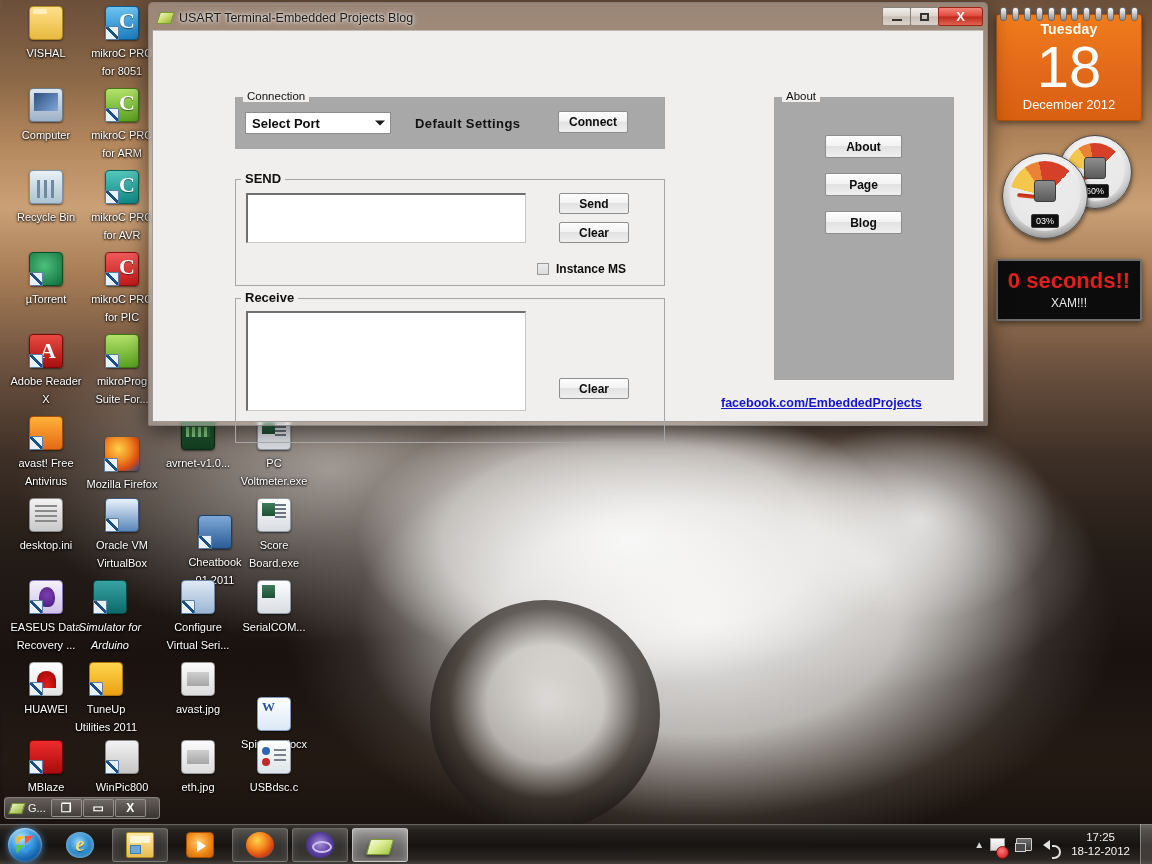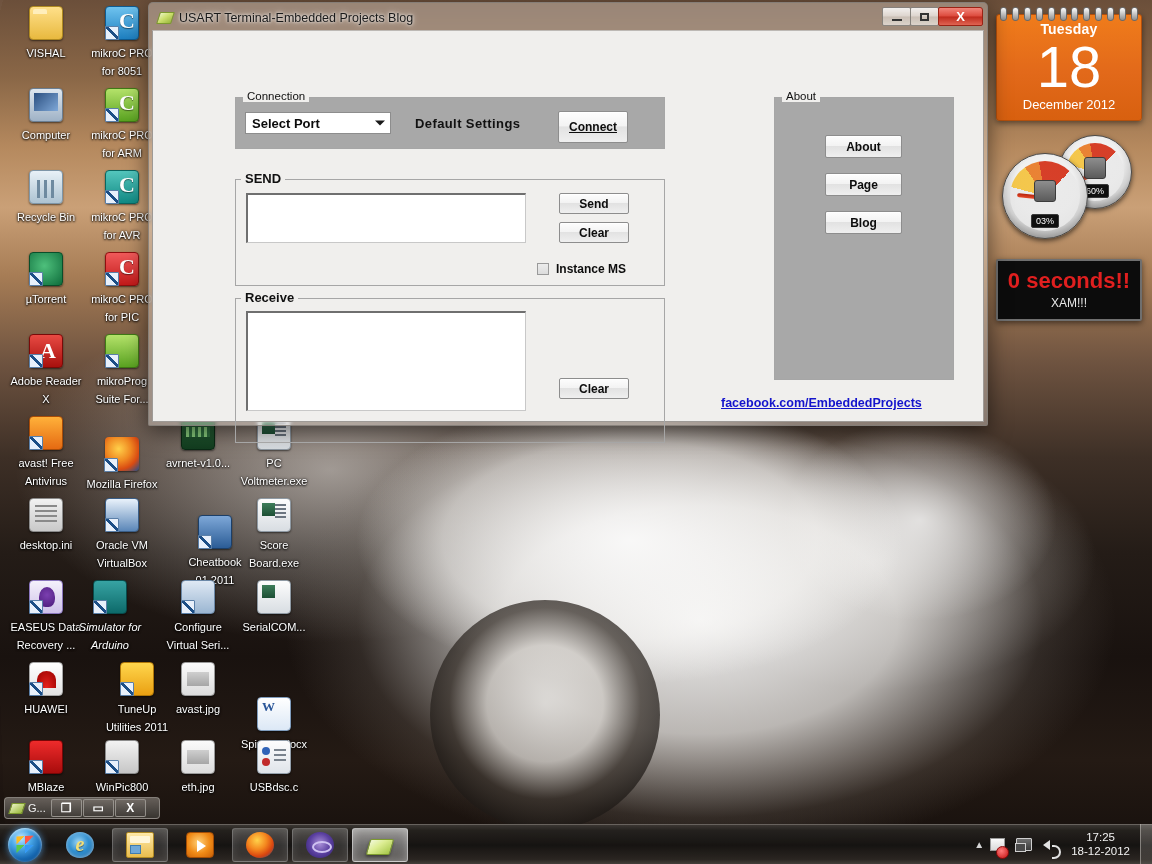--- a/index.html
+++ b/index.html
@@ -290,21 +290,21 @@
     width: 0; height: 0;
     border-left: 5px solid transparent; border-right: 5px solid transparent;
     border-top: 5px solid #1a1a1a;
   }
   #default-settings {
     position: absolute; left: 180px; top: 19px;
     font-size: 13px; font-weight: bold; color: #111; letter-spacing:.4px;
   }
   #btn-connect {
     position: absolute; left: 323px; top: 14px;
-    width: 70px; height: 32px; text-decoration: underline;
+    width: 70px; height: 22px;
   }
 
   
   #gb-send { left: 82px; top: 148px; width: 430px; height: 107px; }
   #gb-send > .gb-frame { background: transparent; }
   #gb-send > .gb-title { background: #f0efed; font-size: 13px; font-weight: bold; top: -8px; left: 6px; }
   
   #gb-receive { left: 82px; top: 267px; width: 430px; height: 145px; }
   #gb-receive > .gb-frame { background: transparent; }
   #gb-receive > .gb-title { background: #f0efed; font-size: 13px; font-weight: bold; top: -8px; left: 6px; }
@@ -553,21 +553,21 @@
       <div class="dicon" style="left: 236px; top: 416px;"><span class="glyph g-exe"></span><span class="lbl">PC Voltmeter.exe</span></div>
       <div class="dicon" style="left: 8px; top: 498px;"><span class="glyph g-ini"></span><span class="lbl">desktop.ini</span></div>
       <div class="dicon" style="left: 84px; top: 498px;"><span class="glyph g-vbox shortcut"></span><span class="lbl">Oracle VM VirtualBox</span></div>
       <div class="dicon" style="left: 177px; top: 498px; margin-top: 17px;"><span class="glyph g-cheat shortcut"></span><span class="lbl">Cheatbook 01.2011</span></div>
       <div class="dicon" style="left: 236px; top: 498px;"><span class="glyph g-exe"></span><span class="lbl">Score Board.exe</span></div>
       <div class="dicon" style="left: 8px; top: 580px;"><span class="glyph g-easeus shortcut"></span><span class="lbl">EASEUS Data Recovery ...</span></div>
       <div class="dicon" style="left: 72px; top: 580px; font-style: italic;"><span class="glyph g-arduino shortcut"></span><span class="lbl">Simulator for Arduino</span></div>
       <div class="dicon" style="left: 160px; top: 580px;"><span class="glyph g-configvs shortcut"></span><span class="lbl">Configure Virtual Seri...</span></div>
       <div class="dicon" style="left: 236px; top: 580px;"><span class="glyph g-serialcom"></span><span class="lbl">SerialCOM...</span></div>
       <div class="dicon" style="left: 8px; top: 662px;"><span class="glyph g-huawei shortcut"></span><span class="lbl">HUAWEI</span></div>
-      <div class="dicon" style="left: 99px; top: 662px; text-align: center;"><span class="glyph g-tuneup shortcut"></span><span class="lbl">TuneUp Utilities 2011</span></div>
+      <div class="dicon" style="left: 68px; top: 662px; text-align: center;"><span class="glyph g-tuneup shortcut"></span><span class="lbl">TuneUp Utilities 2011</span></div>
       <div class="dicon" style="left: 160px; top: 662px;"><span class="glyph g-img"></span><span class="lbl">avast.jpg</span></div>
       <div class="dicon" style="left: 236px; top: 662px; margin-top: 35px;"><span class="glyph g-docx"></span><span class="lbl">Spiritual.docx</span></div>
       <div class="dicon" style="left: 8px; top: 740px;"><span class="glyph g-mblaze shortcut"></span><span class="lbl">MBlaze</span></div>
       <div class="dicon" style="left: 84px; top: 740px;"><span class="glyph g-winpic shortcut"></span><span class="lbl">WinPic800</span></div>
       <div class="dicon" style="left: 160px; top: 740px;"><span class="glyph g-img"></span><span class="lbl">eth.jpg</span></div>
       <div class="dicon" style="left: 236px; top: 740px;"><span class="glyph g-csrc"></span><span class="lbl">USBdsc.c</span></div>
     </div>
 
   <div id="gadgets">
 

